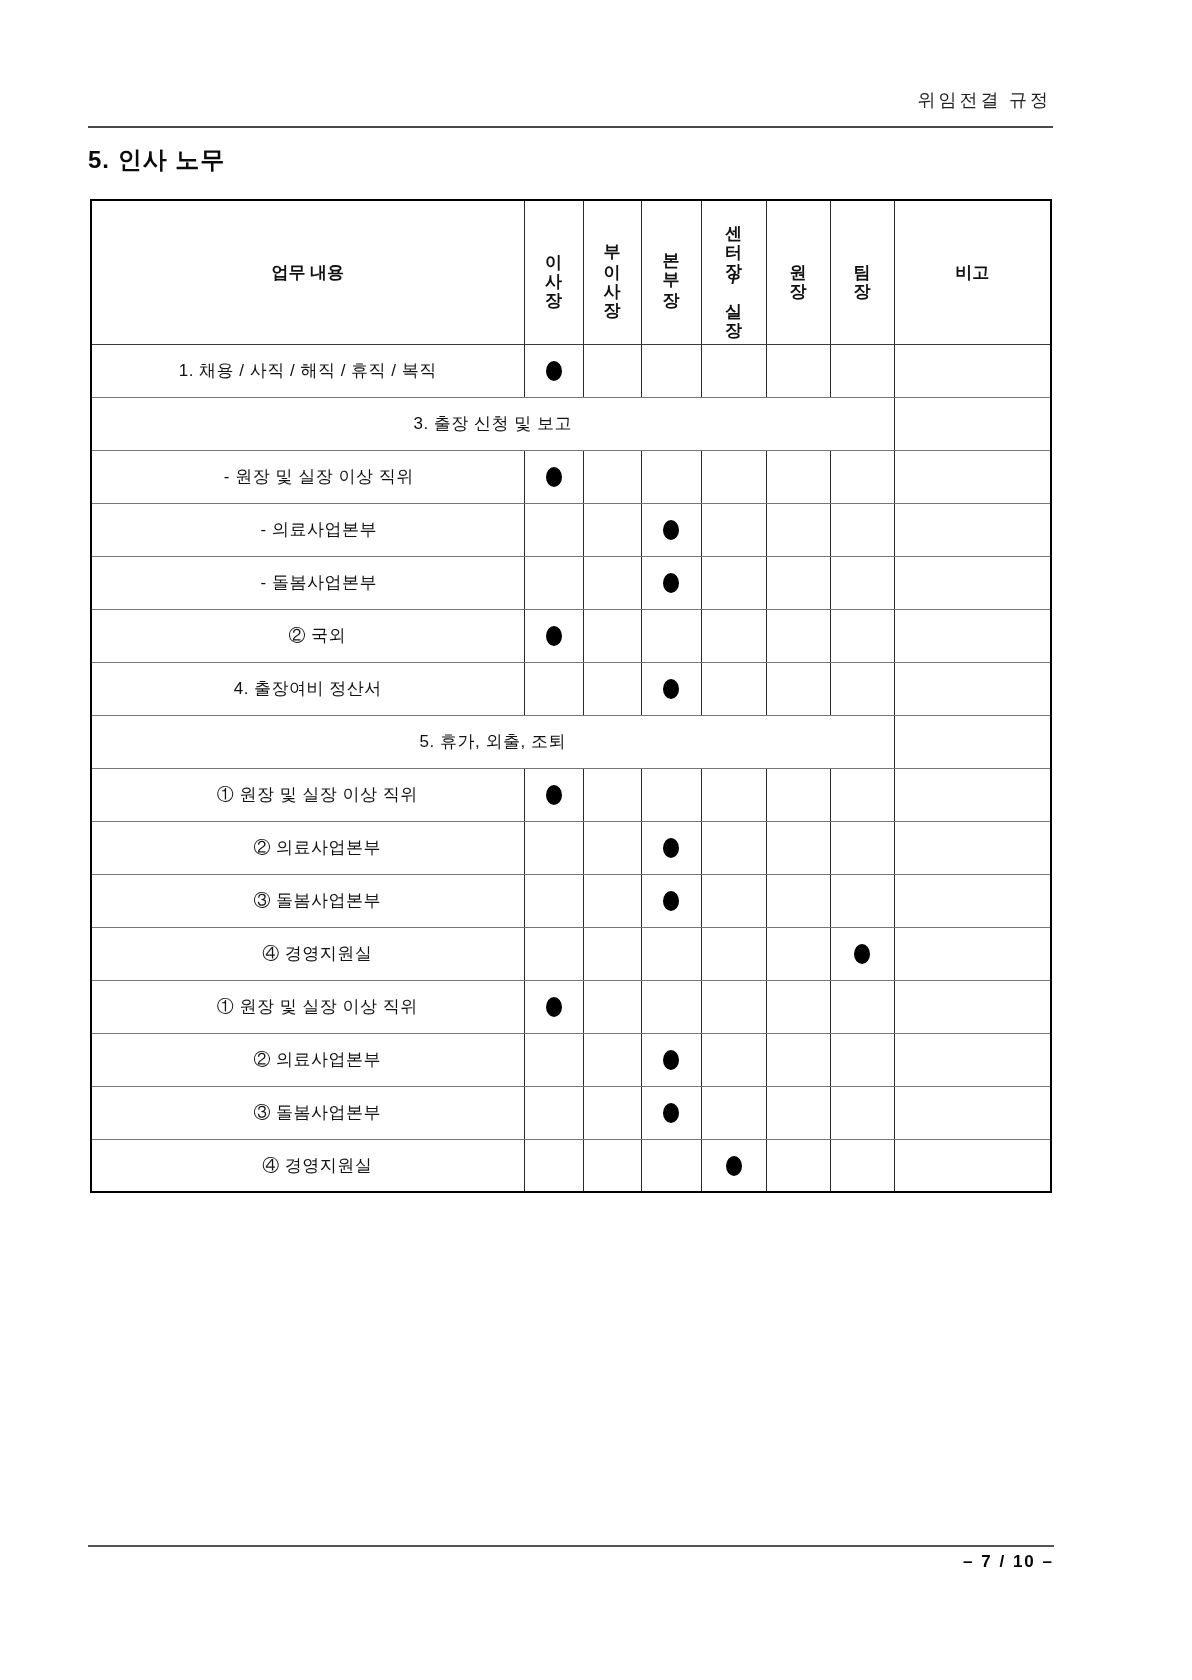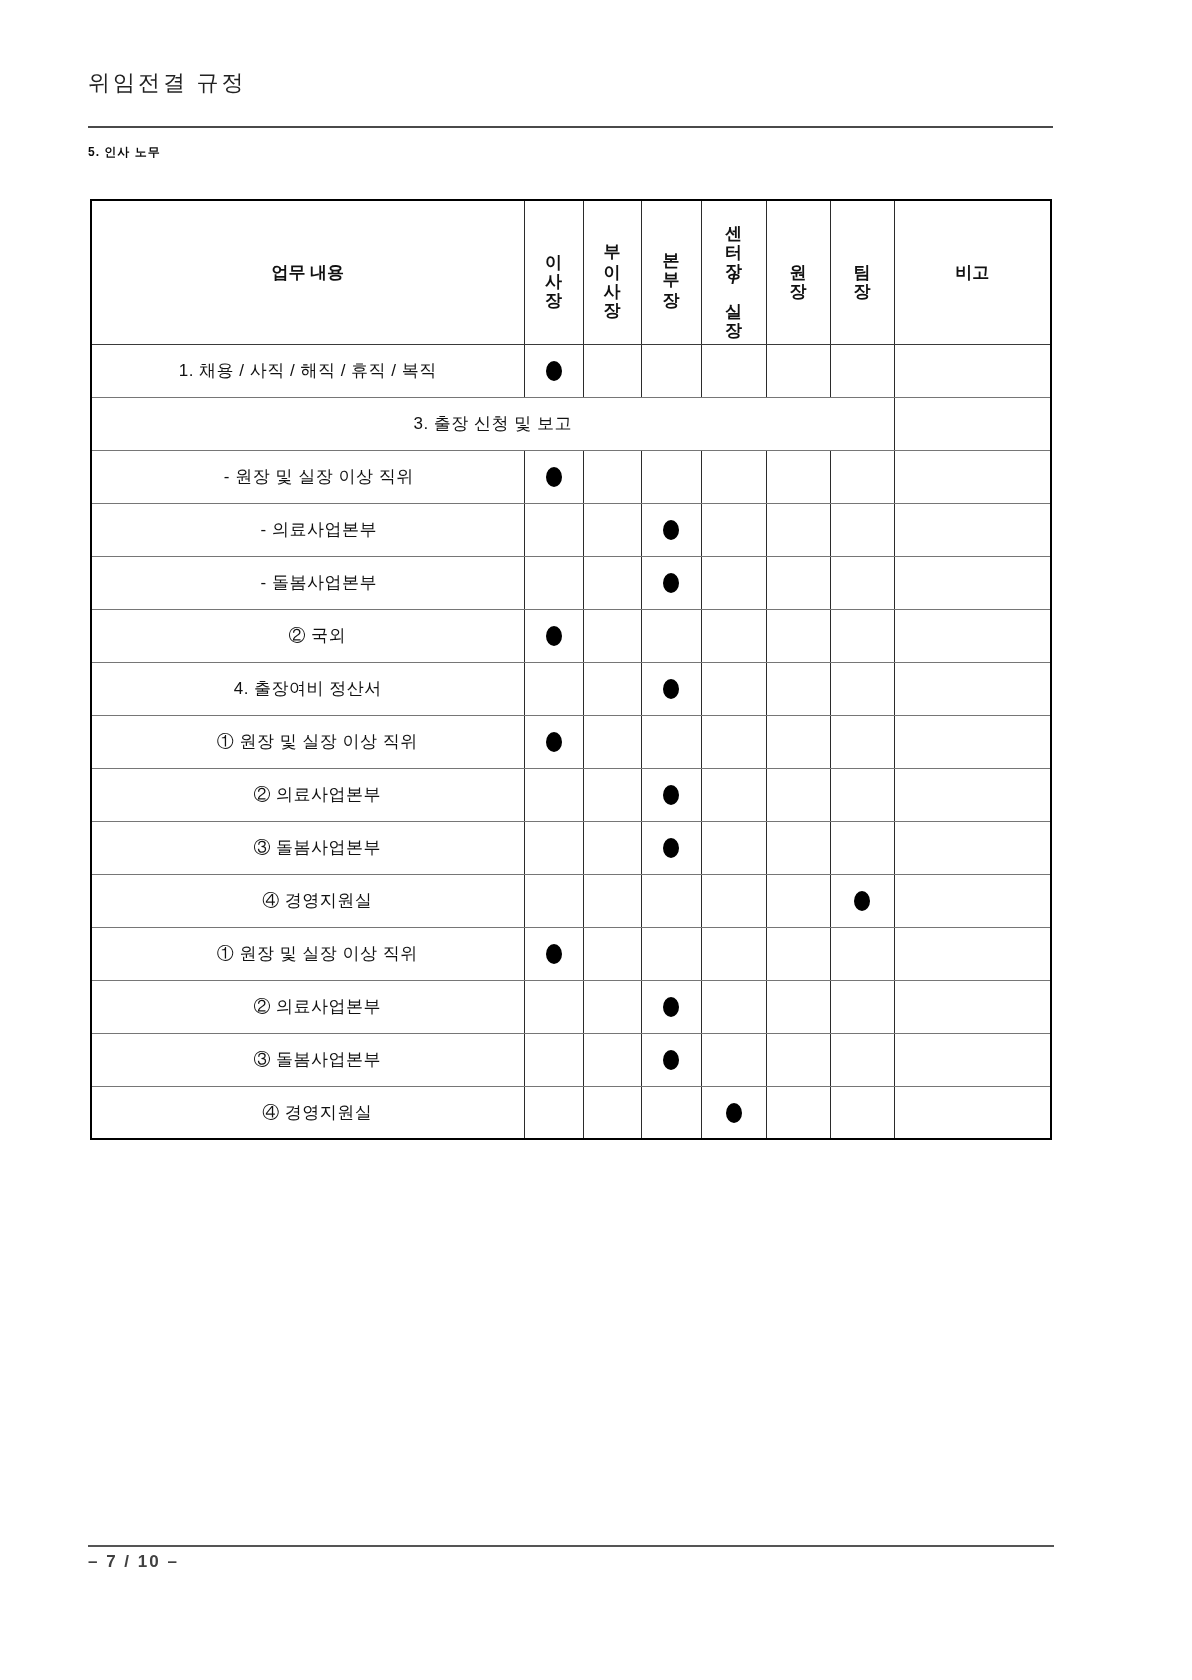--- a/index.html
+++ b/index.html
@@ -9,42 +9,43 @@
     width: 1192px;
     height: 1680px;
     background: #ffffff;
     font-family: "Liberation Sans", sans-serif;
     color: #111;
     overflow: hidden;
     margin: 0 auto;
   }
   .doc-header {
     position: absolute;
-    top: 68px;
+    top: 88px;
     left: 88px;
     width: 963px;
+    text-align: right;
     font-family: "Liberation Serif", serif;
-    font-size: 22px;
+    font-size: 18px;
     letter-spacing: 3px;
     color: #222;
   }
   .header-rule {
     position: absolute;
     top: 126px;
     left: 88px;
     width: 965px;
     height: 2px;
     background: #4a4a4a;
   }
   .section-title {
     position: absolute;
     top: 144px;
     left: 88px;
     margin: 0;
-    font-size: 12px;
+    font-size: 24px;
     font-weight: bold;
     letter-spacing: 1px;
     color: #0a0a0a;
   }
   table.dtable {
     position: absolute;
     top: 199px;
     left: 90px;
     width: 960px;
     border-collapse: collapse;
@@ -98,25 +99,25 @@
     left: 88px;
     width: 966px;
     height: 2px;
     background: #555;
   }
   .page-number {
     position: absolute;
     top: 1552px;
     left: 88px;
     width: 966px;
-    text-align: left;
+    text-align: right;
     font-weight: bold;
     font-size: 17px;
     letter-spacing: 2px;
-    color: #404040;
+    color: #000000;
   }
 </style>
 </head>
 <body>
 
 <div class="page">
 
   <div class="doc-header">
     <span>위임전결 규정</span>
   </div>
@@ -206,20 +207,24 @@
           <td class="label-cell indent-0">4. 출장여비 정산서</td>
           <td class="mark-cell"></td>
           <td class="mark-cell"></td>
           <td class="mark-cell"><span class="dot"></span></td>
           <td class="mark-cell"></td>
           <td class="mark-cell"></td>
           <td class="mark-cell"></td>
           <td class="remark-cell"></td>
         </tr>
         <tr>
+          <td class="label-cell indent-0" colspan="7">5. 휴가, 외출, 조퇴</td>
+          <td class="remark-cell"></td>
+        </tr>
+        <tr>
           <td class="label-cell indent-1">① 원장 및 실장 이상 직위</td>
           <td class="mark-cell"><span class="dot"></span></td>
           <td class="mark-cell"></td>
           <td class="mark-cell"></td>
           <td class="mark-cell"></td>
           <td class="mark-cell"></td>
           <td class="mark-cell"></td>
           <td class="remark-cell"></td>
         </tr>
         <tr>

